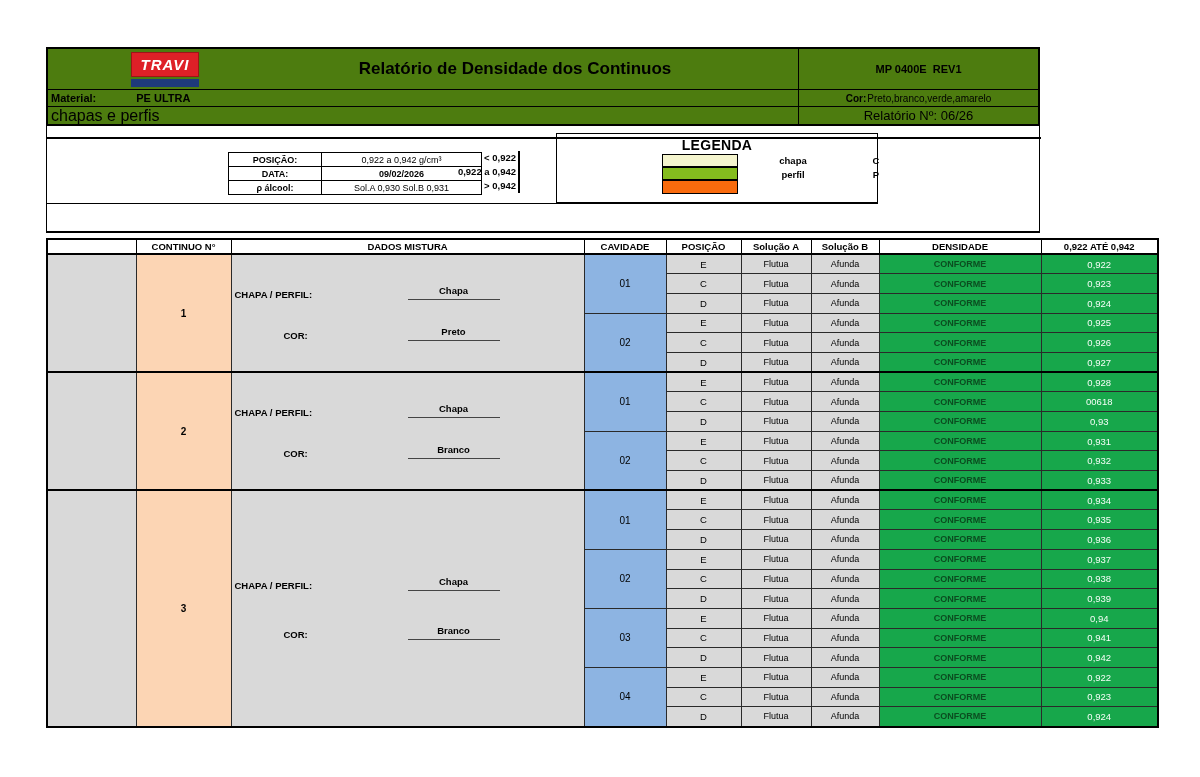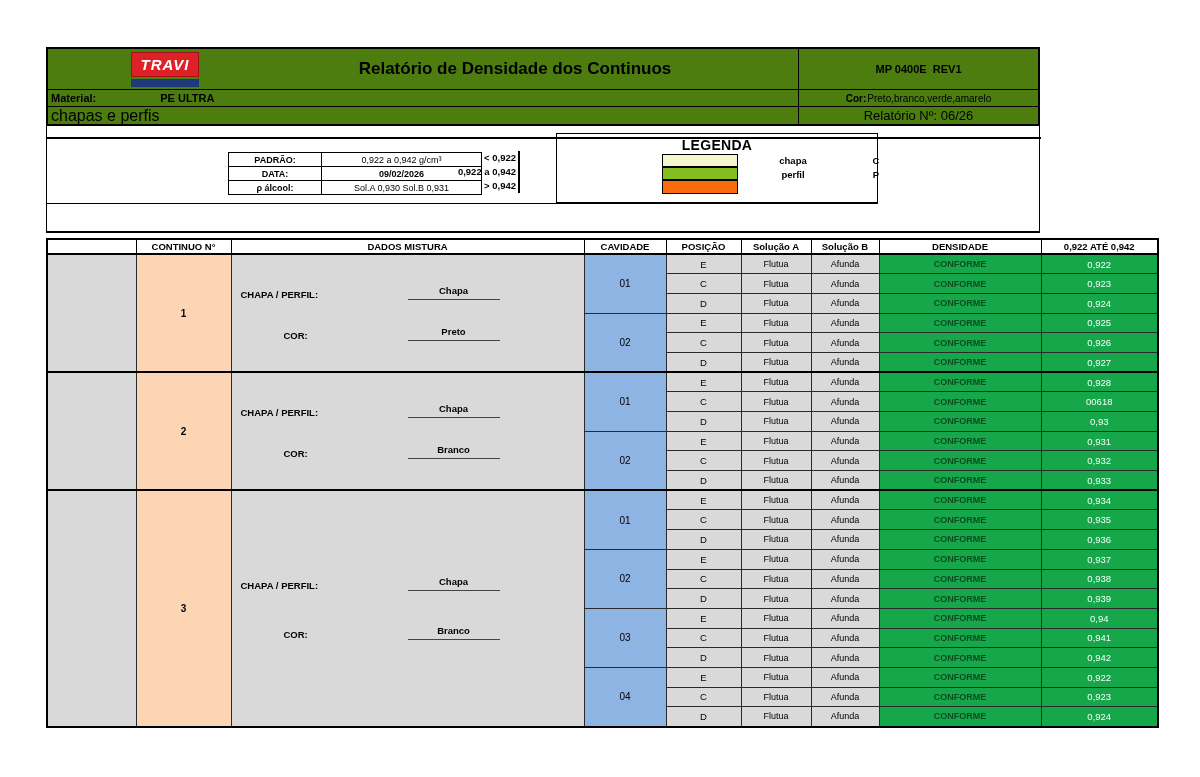--- a/index.html
+++ b/index.html
@@ -9,21 +9,21 @@
 
   
   .hdr{position:absolute;left:46px;top:47px;width:994px;height:79px;border:2px solid #000;background:#4d7c0f}
   .hdr-row1{display:flex;height:41px;border-bottom:1.5px solid #000}
   .logo-cell{width:184px;display:flex;align-items:center;justify-content:center;padding-left:50px}
   .title-cell{flex:1;display:flex;align-items:center;justify-content:center;font-weight:bold;font-size:17px}
   .mp-cell{width:240px;border-left:1.5px solid #000;display:flex;align-items:center;justify-content:center;
            font-weight:bold;font-size:11px;white-space:pre}
   .hdr-row2{display:flex;height:17px;border-bottom:1px solid #000}
   .mat-cell{flex:1;display:flex;align-items:center;padding-left:3px;font-size:11px;font-weight:bold}
-  .mat-value{margin-left:64px}
+  .mat-value{margin-left:40px}
   .cor-cell{width:240px;border-left:1.5px solid #000;display:flex;align-items:center;justify-content:center;font-size:10px}
   .cor-cell b{margin-right:1px}
   .hdr-row3{display:flex;height:17px}
   .sub-cell{flex:1;display:flex;align-items:center;padding-left:3px;font-size:16px}
   .repno-cell{width:240px;border-left:1.5px solid #000;display:flex;align-items:center;justify-content:center;font-size:13px}
 
   .logo{display:flex;flex-direction:column;align-items:center}
   .logo-red{width:68px;height:25px;background:var(--logo-red,#DE2027);border:1.5px solid #9E1418;color:#fff;
             font-weight:bold;font-style:italic;font-size:15px;display:flex;align-items:center;justify-content:center;letter-spacing:1px}
   .logo-blue{width:68px;height:8px;background:var(--logo-blue,#1E3A7B);margin-top:2px}
@@ -64,21 +64,21 @@
   td.c-pos{background:var(--cell-gray,#D9D9D9);font-size:9.5px}
   td.c-sol{background:var(--cell-gray,#D9D9D9)}
   td.c-dens{background:var(--green,#17A74B);color:var(--green-text,#0B4D20);font-weight:bold}
   td.c-val{background:var(--green,#17A74B);color:var(--value-text,#F6FEF8);font-size:9.5px}
   tr.grp td{border-top:1.8px solid #000}
   tr.blk td{border-top:2.4px solid #000}
 
   .dwrap{display:flex;flex-direction:column;justify-content:center;height:100%;gap:26px}
   .b3 .dwrap{gap:34px}
   .dline{display:flex;align-items:flex-end}
-  .dlabel{flex:1;text-align:left;font-weight:bold;font-size:9.5px;padding-left:9px}
+  .dlabel{flex:1;text-align:left;font-weight:bold;font-size:9.5px;padding-left:3px}
   .dlabel.ind{padding-left:52px}
   .dvalwrap{width:200px;display:flex;justify-content:center}
   .dspacer{width:30px}
   .dval{display:inline-block;min-width:92px;text-align:center;font-weight:bold;font-size:9.5px;
         border-bottom:1.5px solid #444;padding-bottom:3px}
 </style>
 </head>
 <body>
 
 <div class="page">
@@ -110,21 +110,21 @@
     </div>
   </div>
 
   <div class="legend">
     <div class="hline-top"></div>
     <div class="hline-mid"></div>
 
     <table class="padrao">
       <tbody id="padrao-body">
           <tr>
-            <td class="pl">PADRÃO:</td>
+            <td class="pl">POSIÇÃO:</td>
             <td class="pv">0,922 a 0,942 g/cm³</td>
           </tr>
           <tr class="bold-val">
             <td class="pl">DATA:</td>
             <td class="pv">09/02/2026</td>
           </tr>
           <tr>
             <td class="pl">ρ álcool:</td>
             <td class="pv">Sol.A 0,930 Sol.B 0,931</td>
           </tr>

